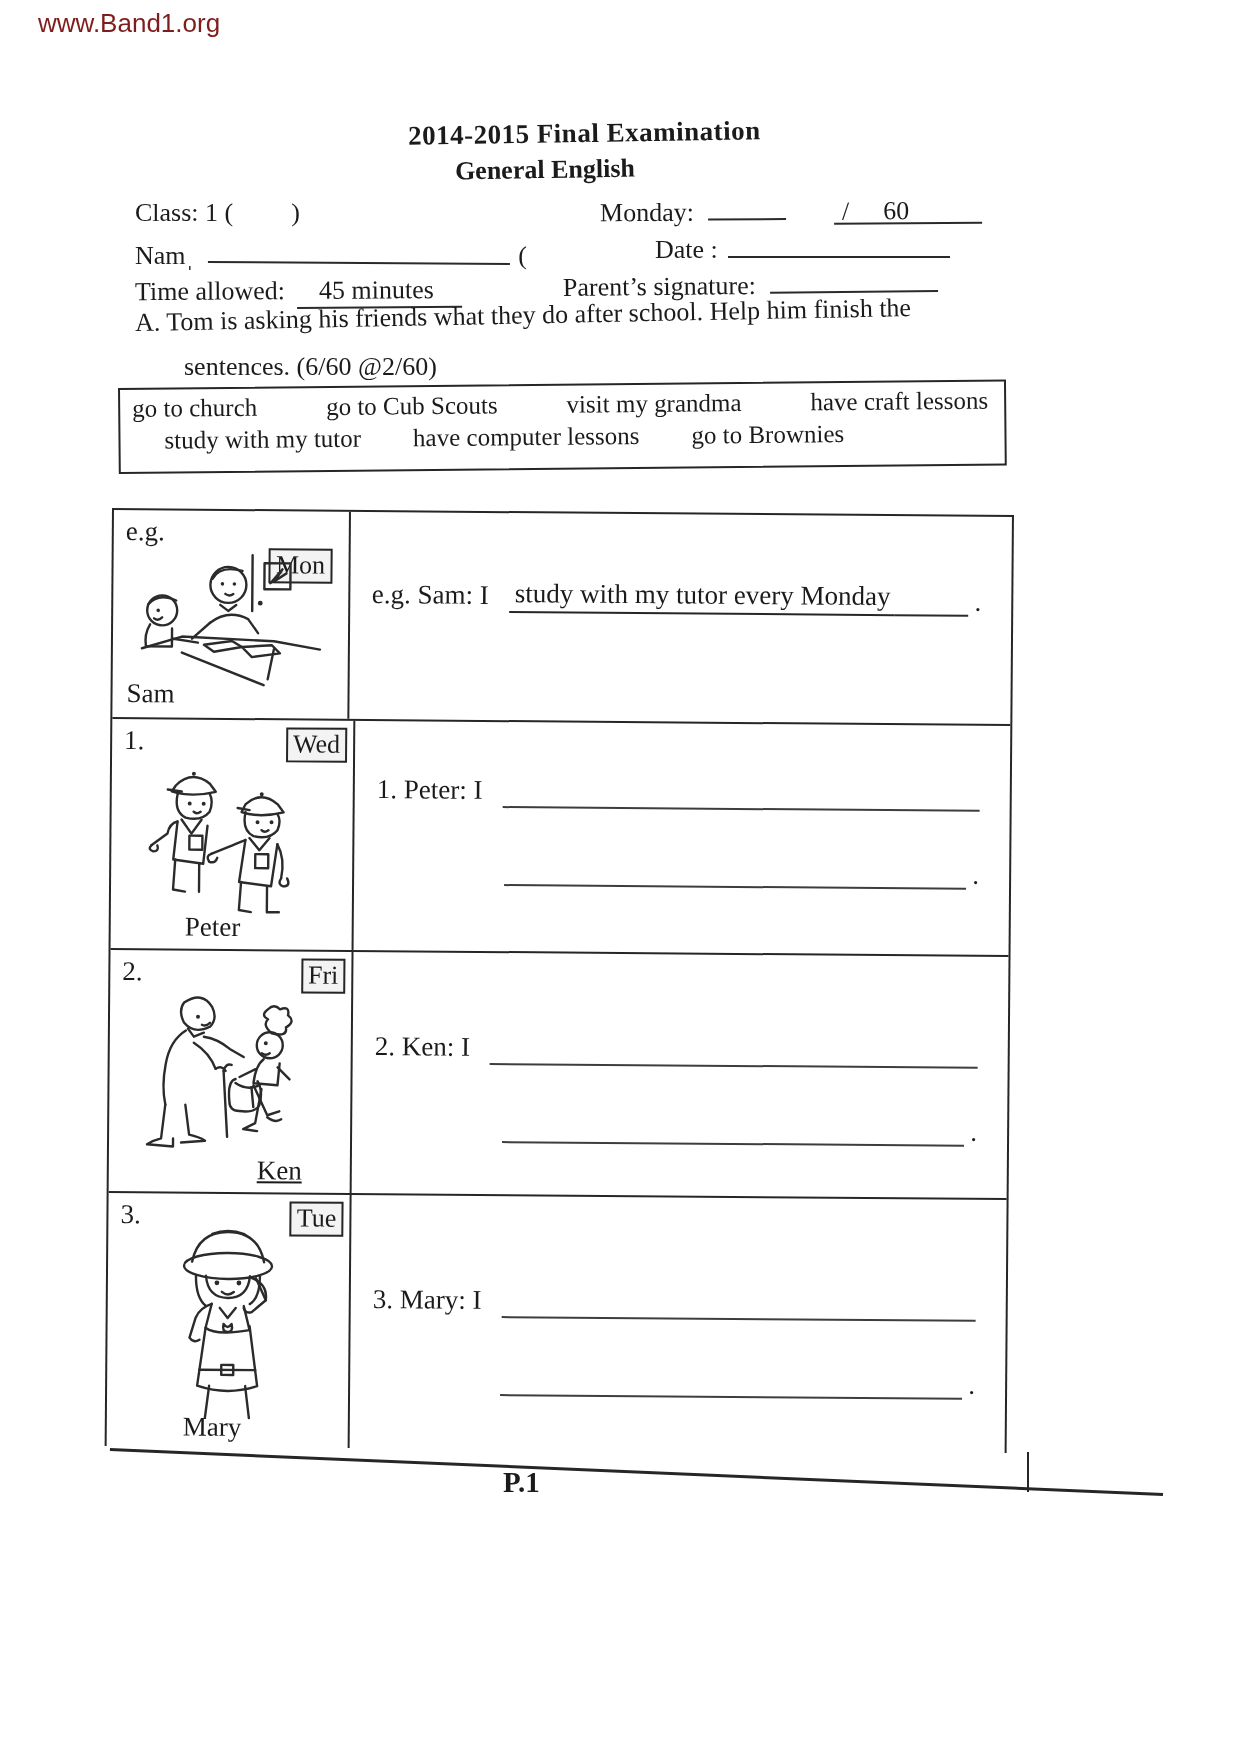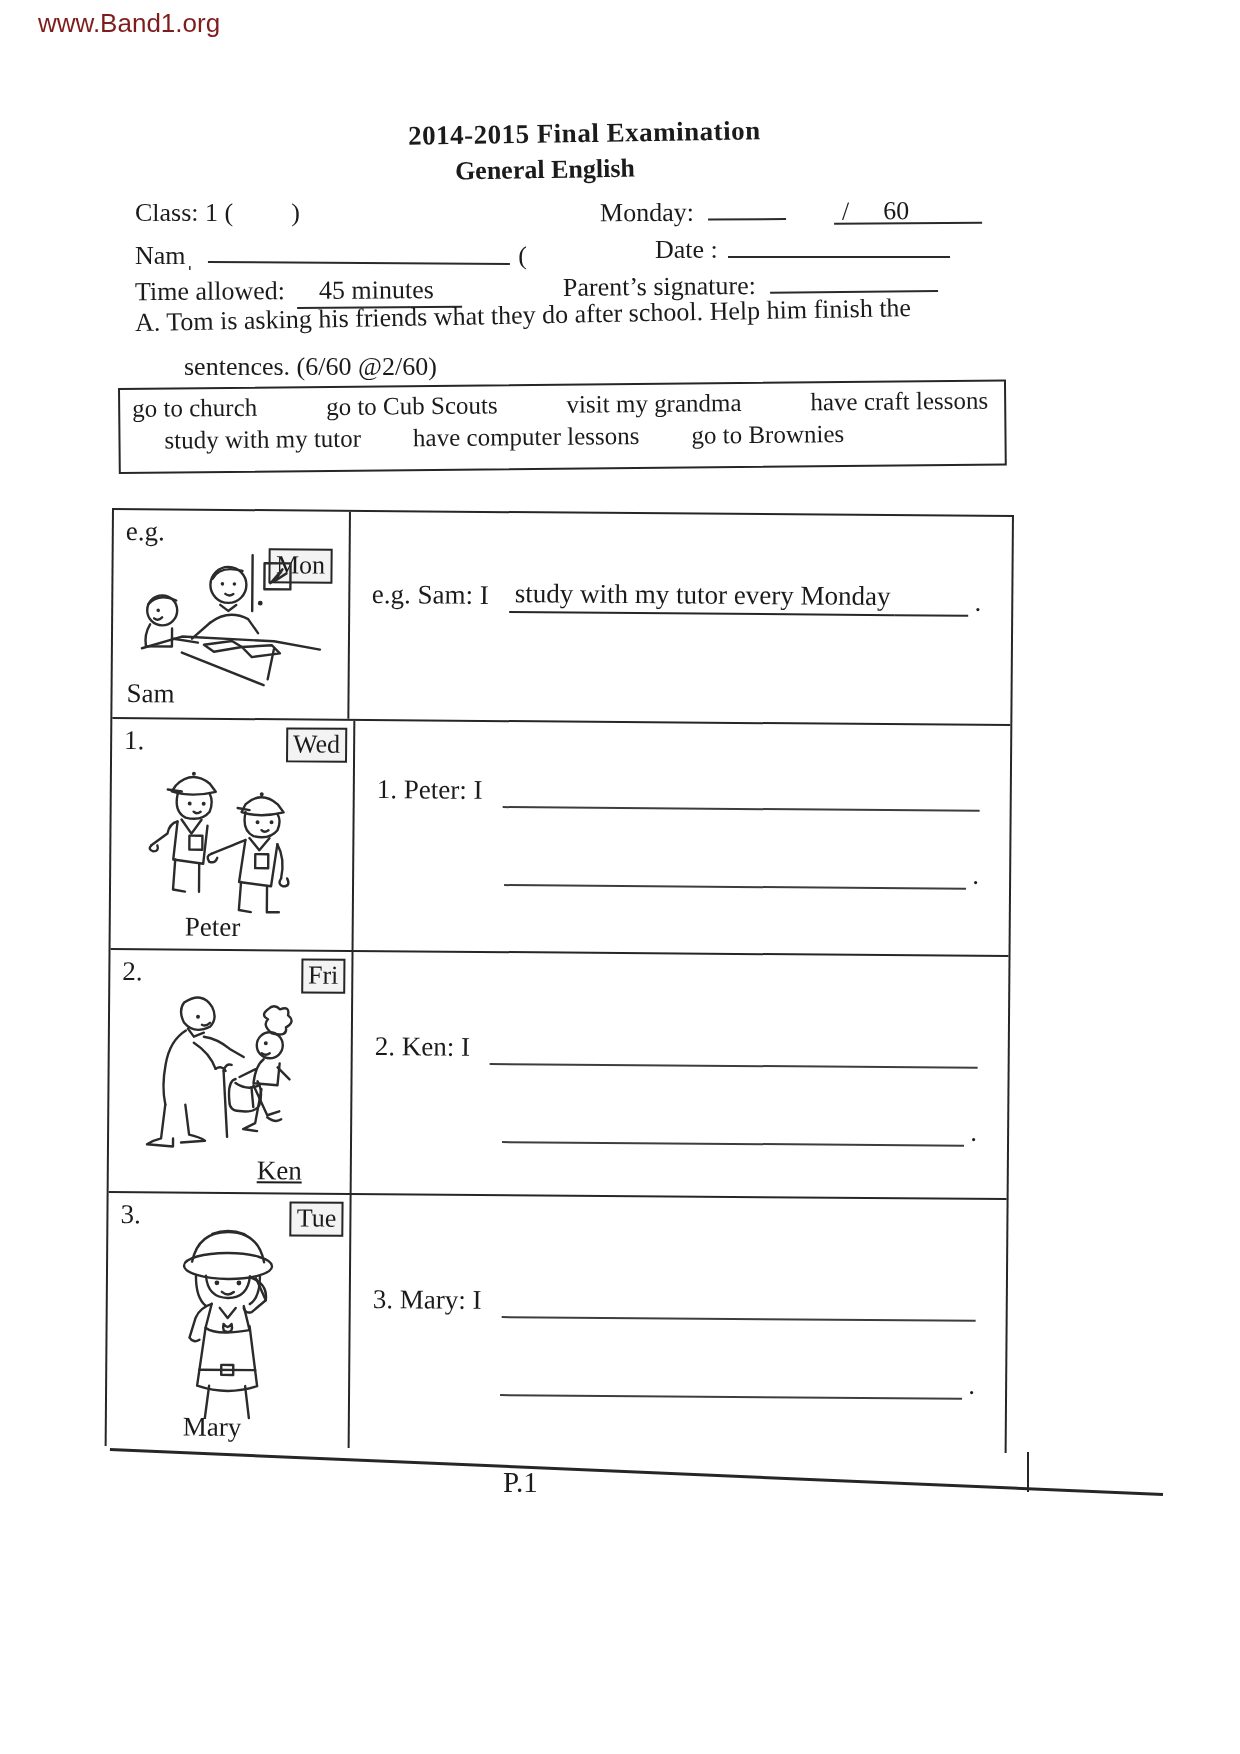--- a/index.html
+++ b/index.html
@@ -95,21 +95,21 @@
   .period { margin-left:6px; line-height:30px; }
   .line2 { margin-top:44px; margin-left:128px; }
   .row-eg .cell-right { padding-top:62px; }
   .row-1 .cell-right { padding-top:50px; }
   .row-2 .cell-right { padding-top:76px; }
   .row-3 .cell-right { padding-top:86px; }
 
   
   .table-bottom { left:110px; top:1448px; width:1054px; border-top:3px solid #262626; transform:rotate(2.45deg); transform-origin:0 0; }
   .right-ext { left:1027px; top:1452px; height:40px; border-left:2.5px solid #262626; }
-  .pagenum { left:503px; top:1466px; font-size:29px; font-weight:normal; }
+  .pagenum { left:503px; top:1466px; font-size:29px; font-weight:bold; }
 </style>
 </head>
 <body>
 
 <div class="abs watermark">www.Band1.org</div>
 
 <div class="abs title1">2014-2015 Final Examination</div>
 <div class="abs title2">General English</div>
 
 <div class="abs hrow class-line">

